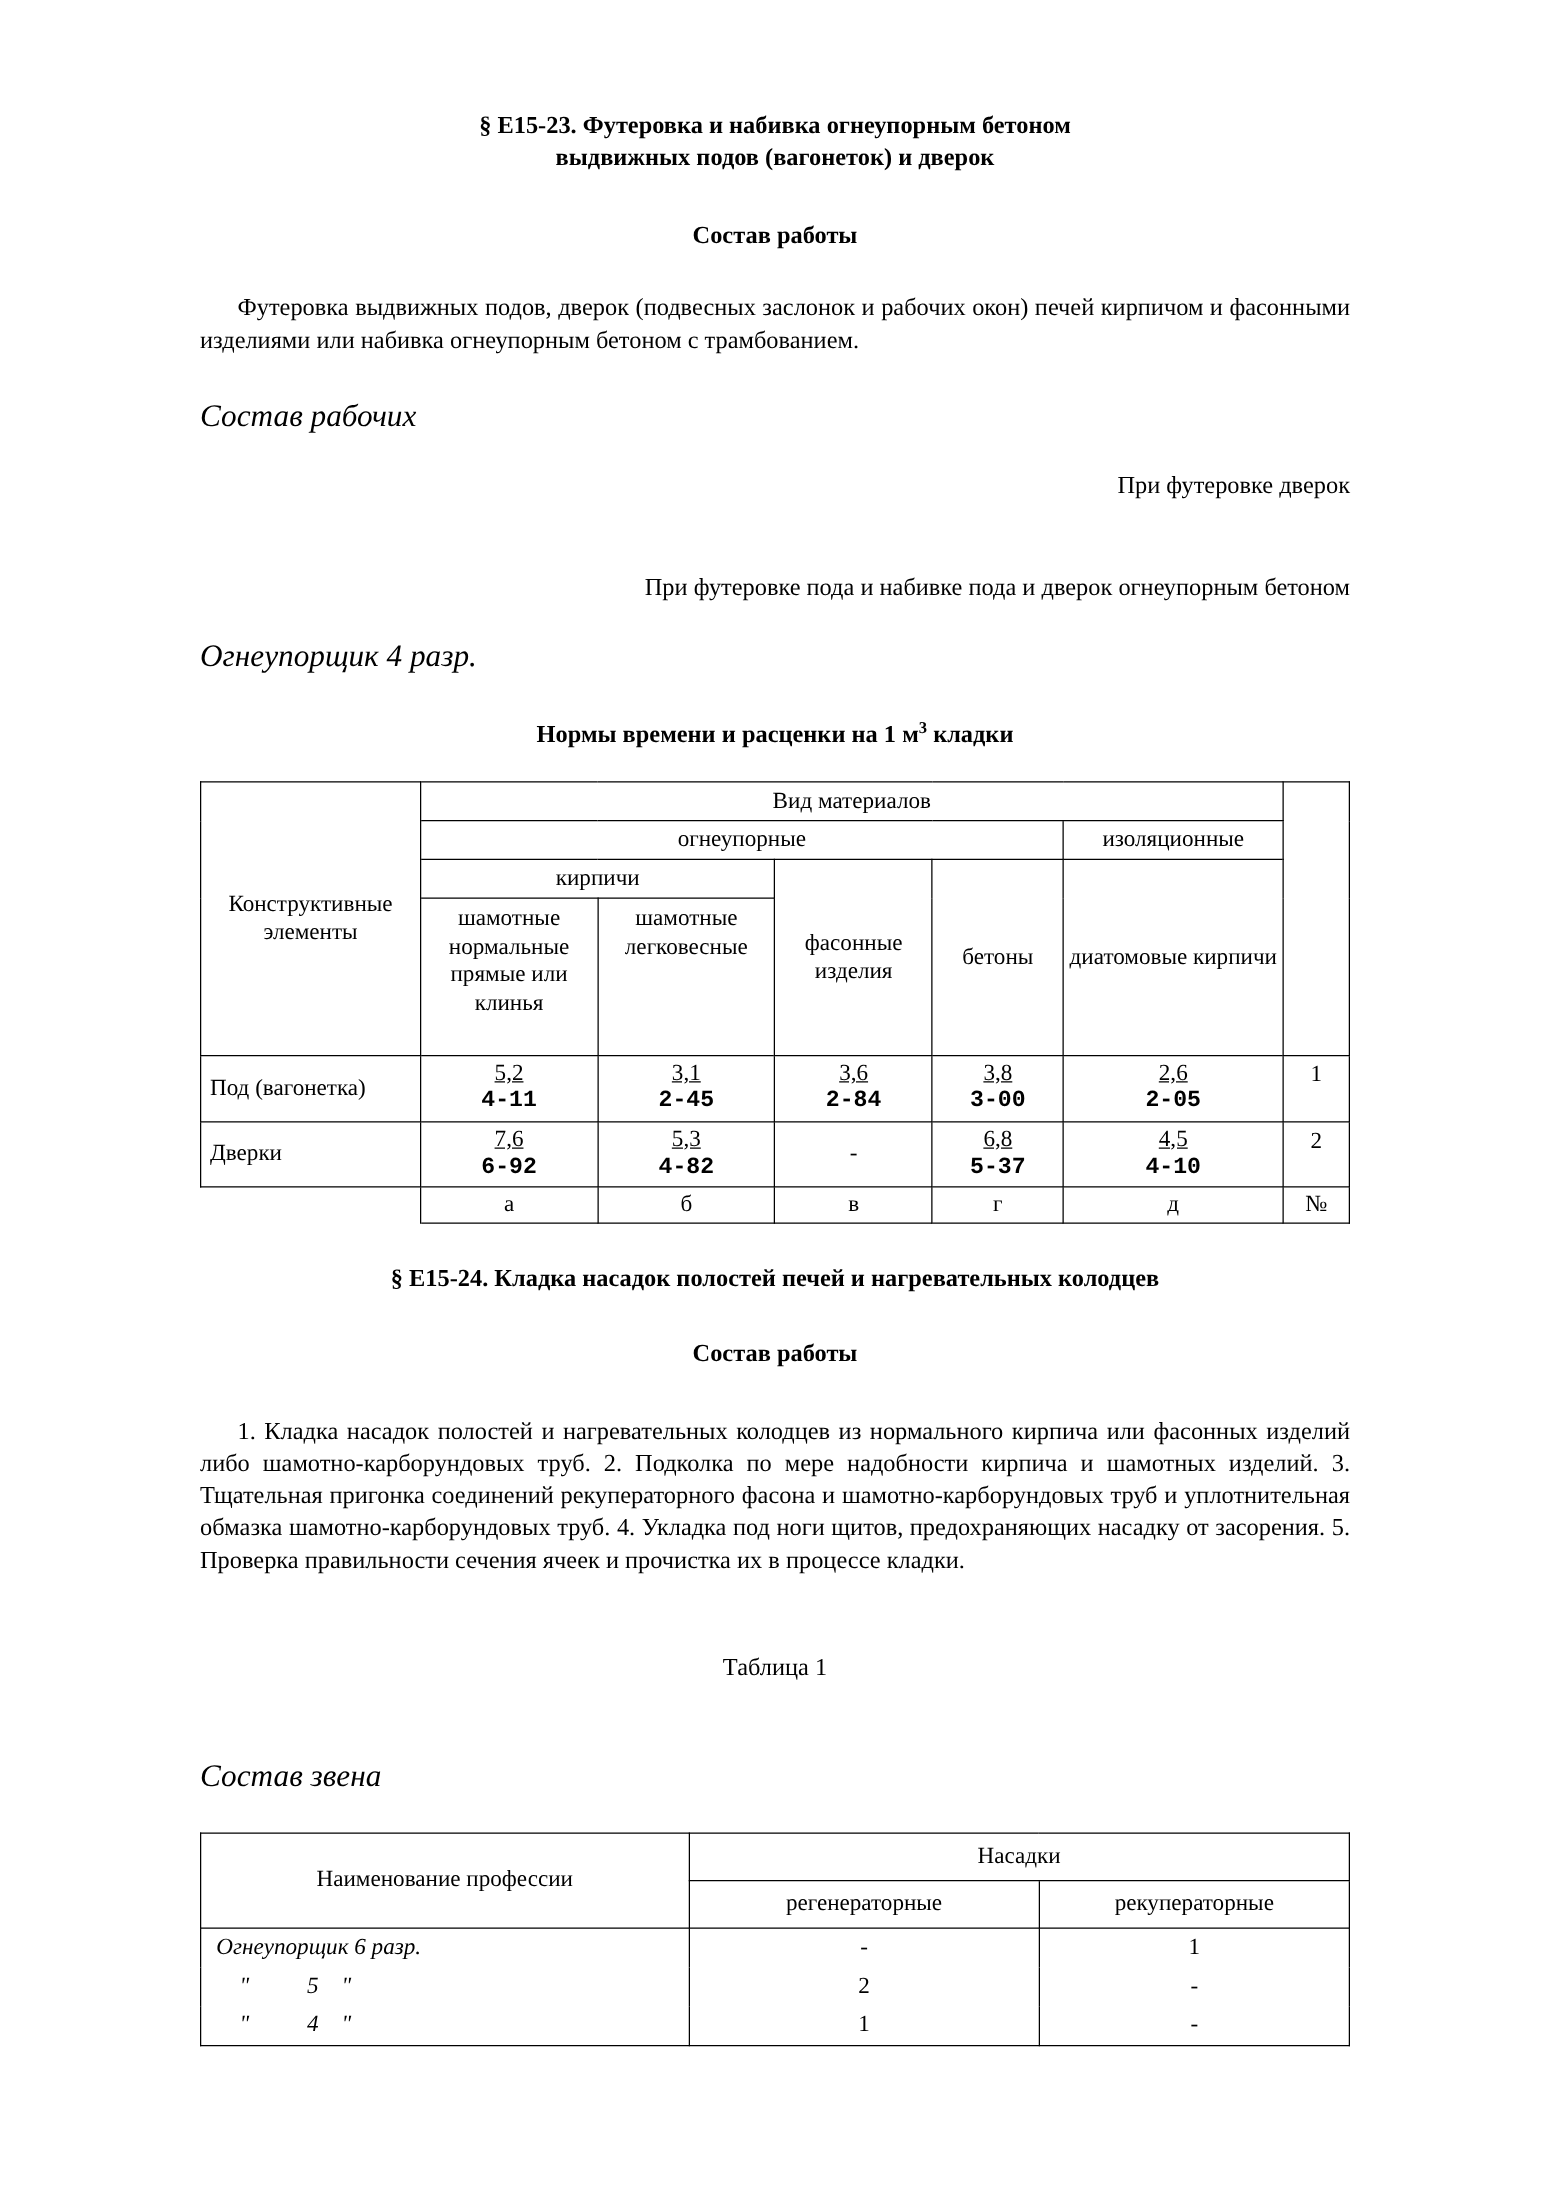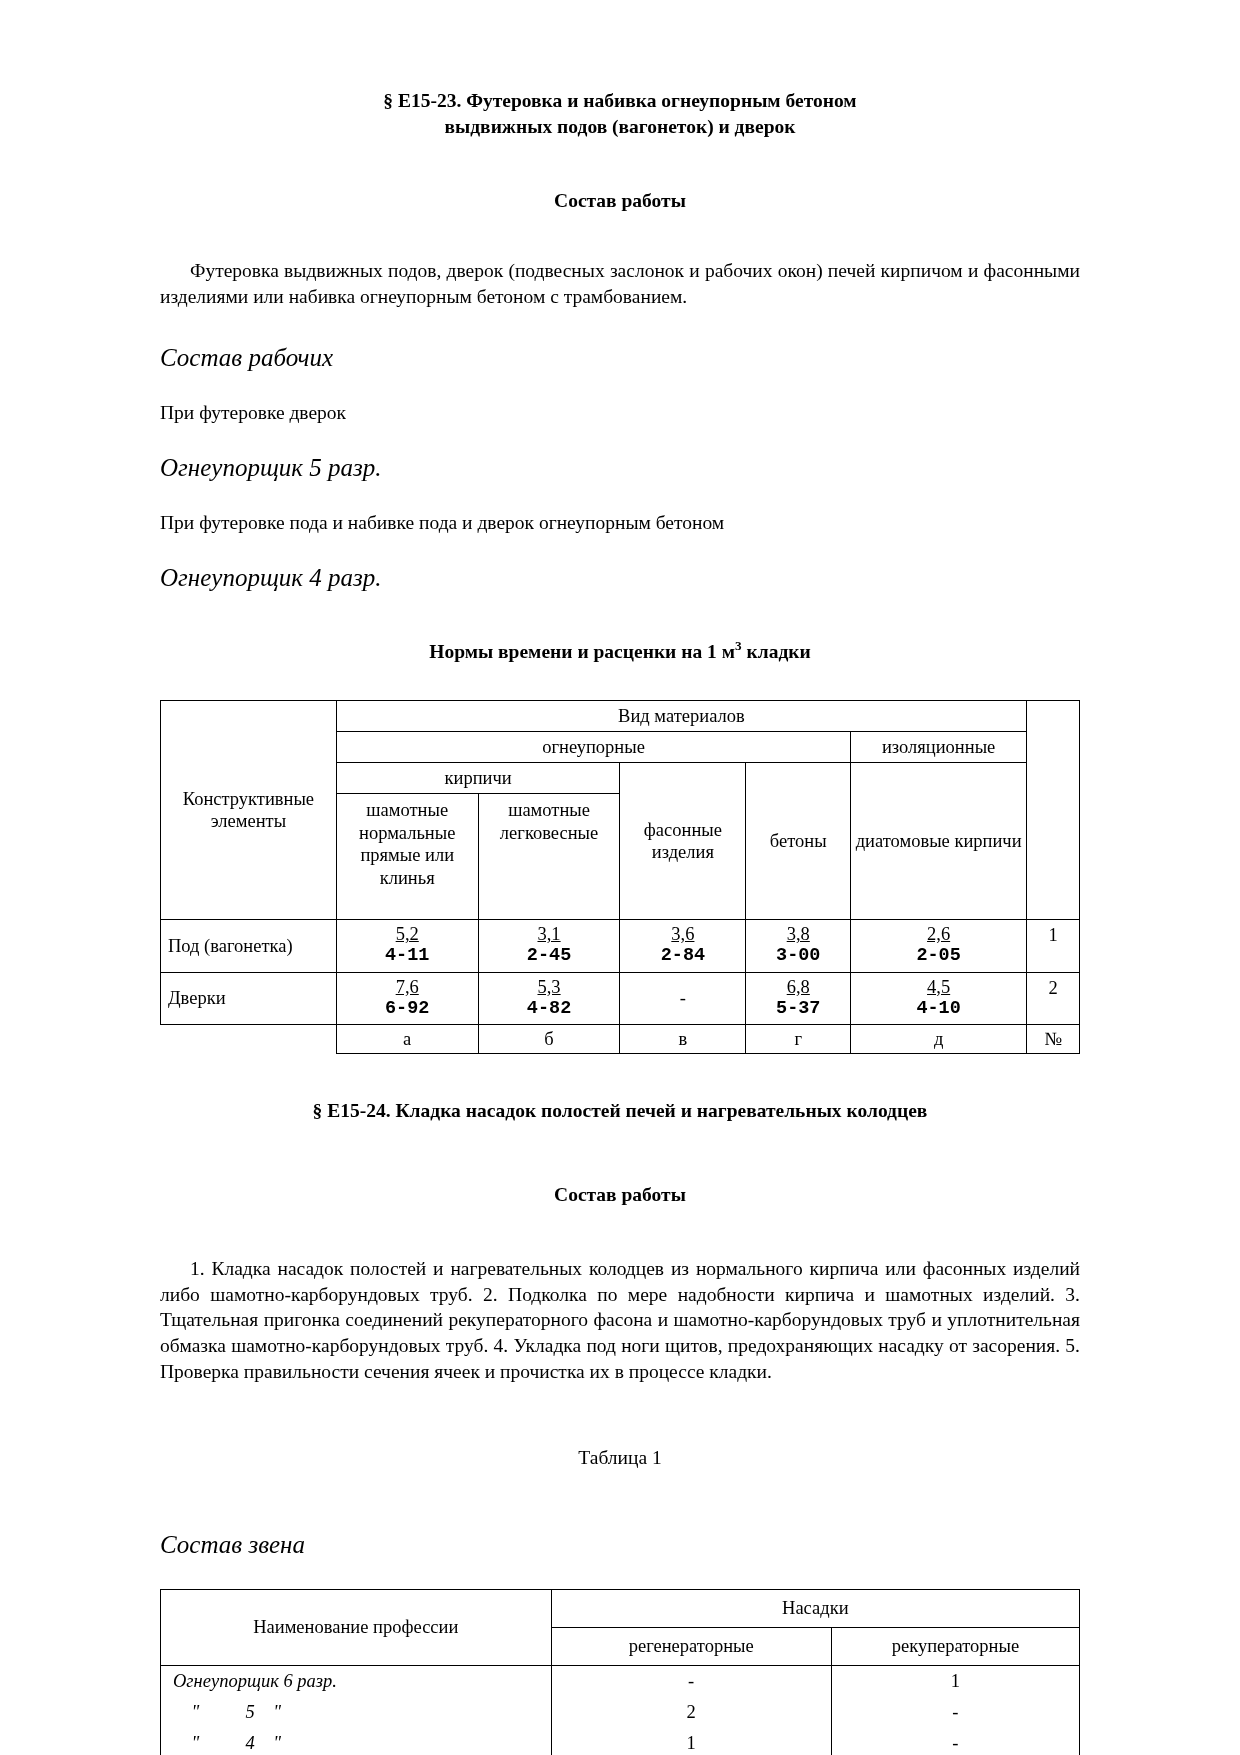--- a/index.html
+++ b/index.html
@@ -29,40 +29,40 @@
     text-align: center;
     font-weight: bold;
     font-size: 19.5px;
     line-height: 1.34;
     margin: 0;
   }
   .h-sub {
     text-align: center;
     font-weight: bold;
     font-size: 19.5px;
-    margin: 12px;
+    margin: 0;
   }
   .para {
     font-size: 19.5px;
     line-height: 1.32;
     margin: 0;
     text-align: justify;
     text-indent: 30px;
   }
   .para.just {
     text-align: justify;
     text-align-last: left;
   }
   .center-ital {
     font-style: italic;
     font-size: 25px;
     margin: 0;
   }
   .center-plain {
-    text-align: left;
+    text-align: right;
     font-size: 19.5px;
     margin: 0;
   }
   .right-plain {
     text-align: center;
     font-size: 19.5px;
     margin: 16px;
   }
   .sup { font-size: 0.68em; vertical-align: super; }
   .sp-26 { height: 26px; }
@@ -142,21 +142,20 @@
   <div class="sp-34"></div>
 
   <div class="center-ital">Состав рабочих</div>
 
   <div class="sp-30"></div>
 
   <div class="center-plain">При футеровке дверок</div>
 
   <div class="sp-30"></div>
 
-  <div class="center-ital">Огнеупорщик 5 разр.</div>
 
   <div class="sp-30"></div>
 
   <div class="center-plain">При футеровке пода и набивке пода и дверок огнеупорным бетоном</div>
 
   <div class="sp-30"></div>
 
   <div class="center-ital">Огнеупорщик 4 разр.</div>
 
   <div class="sp-34"></div>

